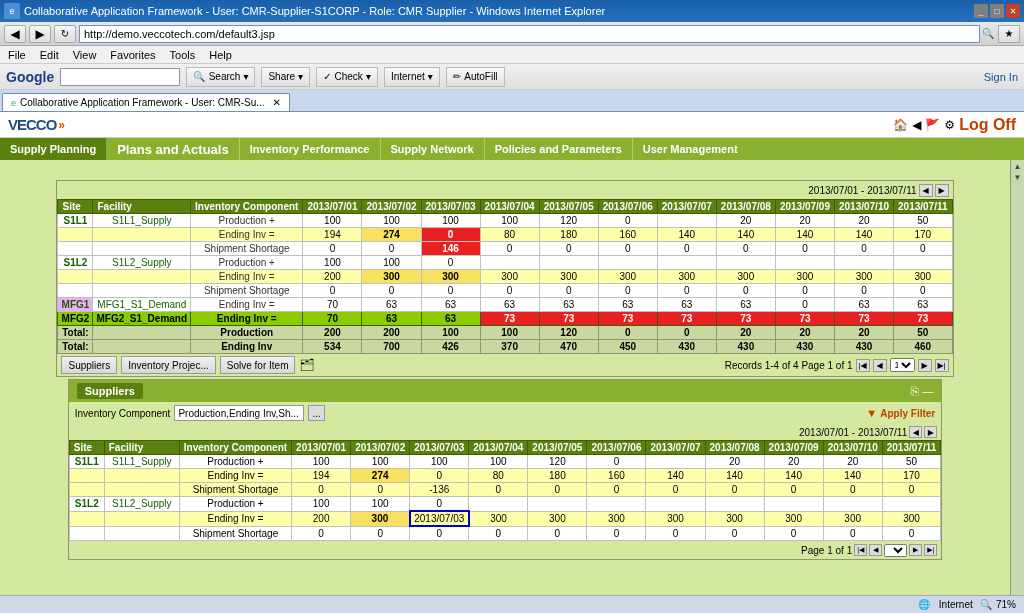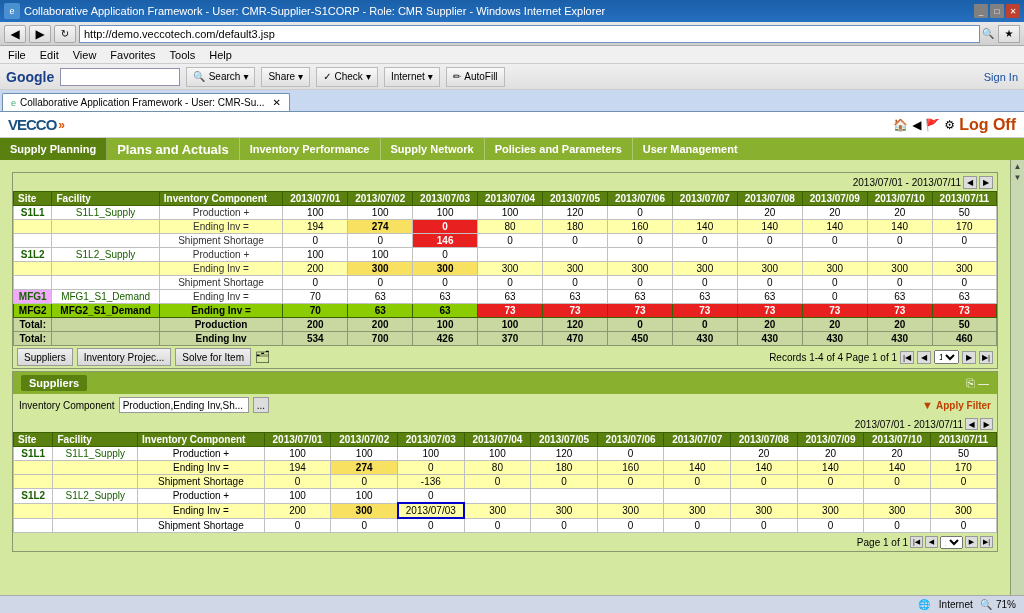--- a/index.html
+++ b/index.html
@@ -89,21 +89,21 @@
     </div>
   <div style="height:22px;padding:0 10px;display:flex;align-items:center;font-size:11px;font-weight:bold;color:white;cursor:pointer;border-right:1px solid rgba(255,255,255,0.3);">
       <span>Policies and Parameters</span>
     </div>
   <div style="height:22px;padding:0 10px;display:flex;align-items:center;font-size:11px;font-weight:bold;color:white;cursor:pointer;">
       <span>User Management</span>
     </div>
 </div>
 
 <div style="background:#d4e8a0;display:flex;height:calc(613px - 178px);">
-  <div style="flex:1;overflow:hidden;display:flex;flex-direction:column;padding:12px;">
+  <div style="flex:1;overflow:hidden;display:flex;flex-direction:column;padding:20px;align-items:center;">
 
     <div style="background:white;border:1px solid #8a9870;margin-bottom:2px;">
 
       <div style="background:#d4e8a0;height:18px;display:flex;align-items:center;justify-content:flex-end;padding:0 4px;gap:2px;font-size:10px;">
         <span style="font-size:10px;">2013/07/01 - 2013/07/11</span>
         <div style="width:14px;height:13px;background:#ddd;border:1px solid #999;display:flex;align-items:center;justify-content:center;font-size:8px;cursor:pointer;">◀</div>
         <div style="width:14px;height:13px;background:#ddd;border:1px solid #999;display:flex;align-items:center;justify-content:center;font-size:8px;cursor:pointer;">▶</div>
       </div>
 
       <div style="overflow-x:auto;">

